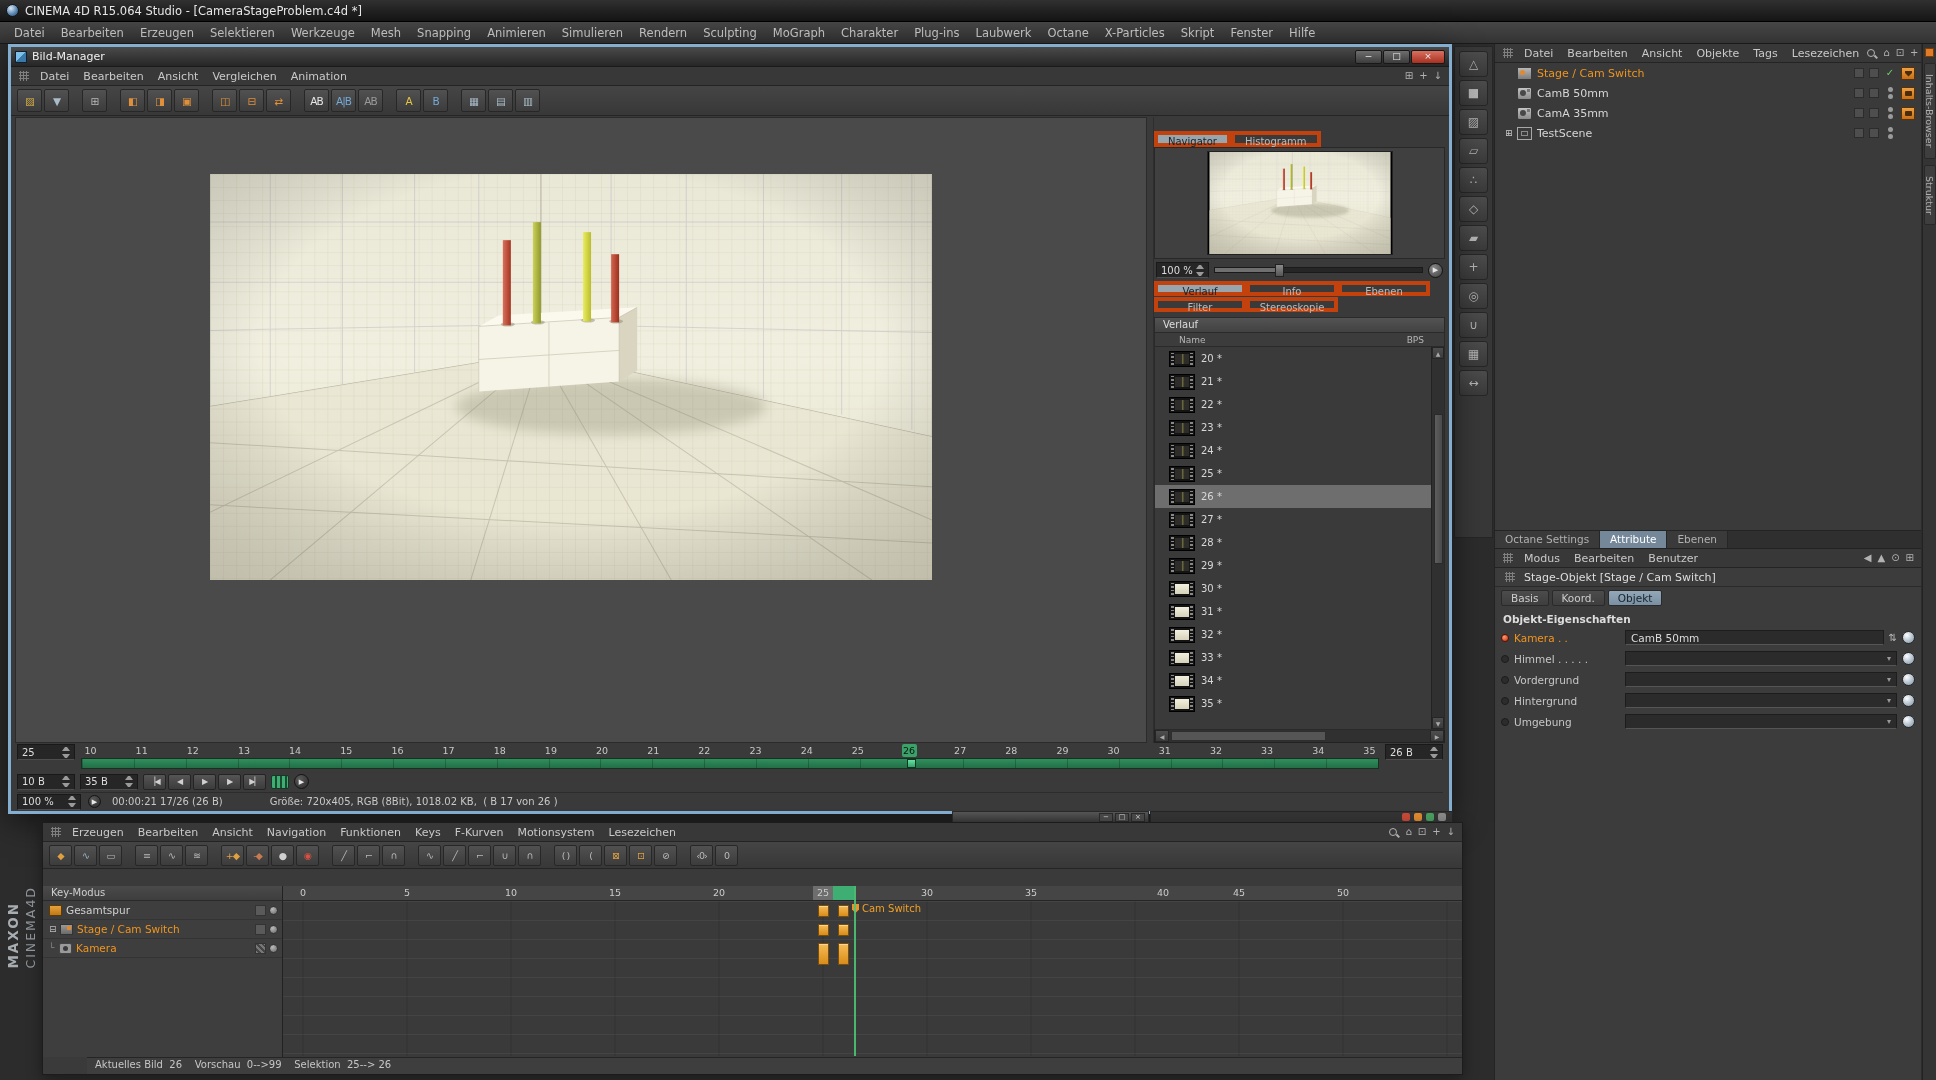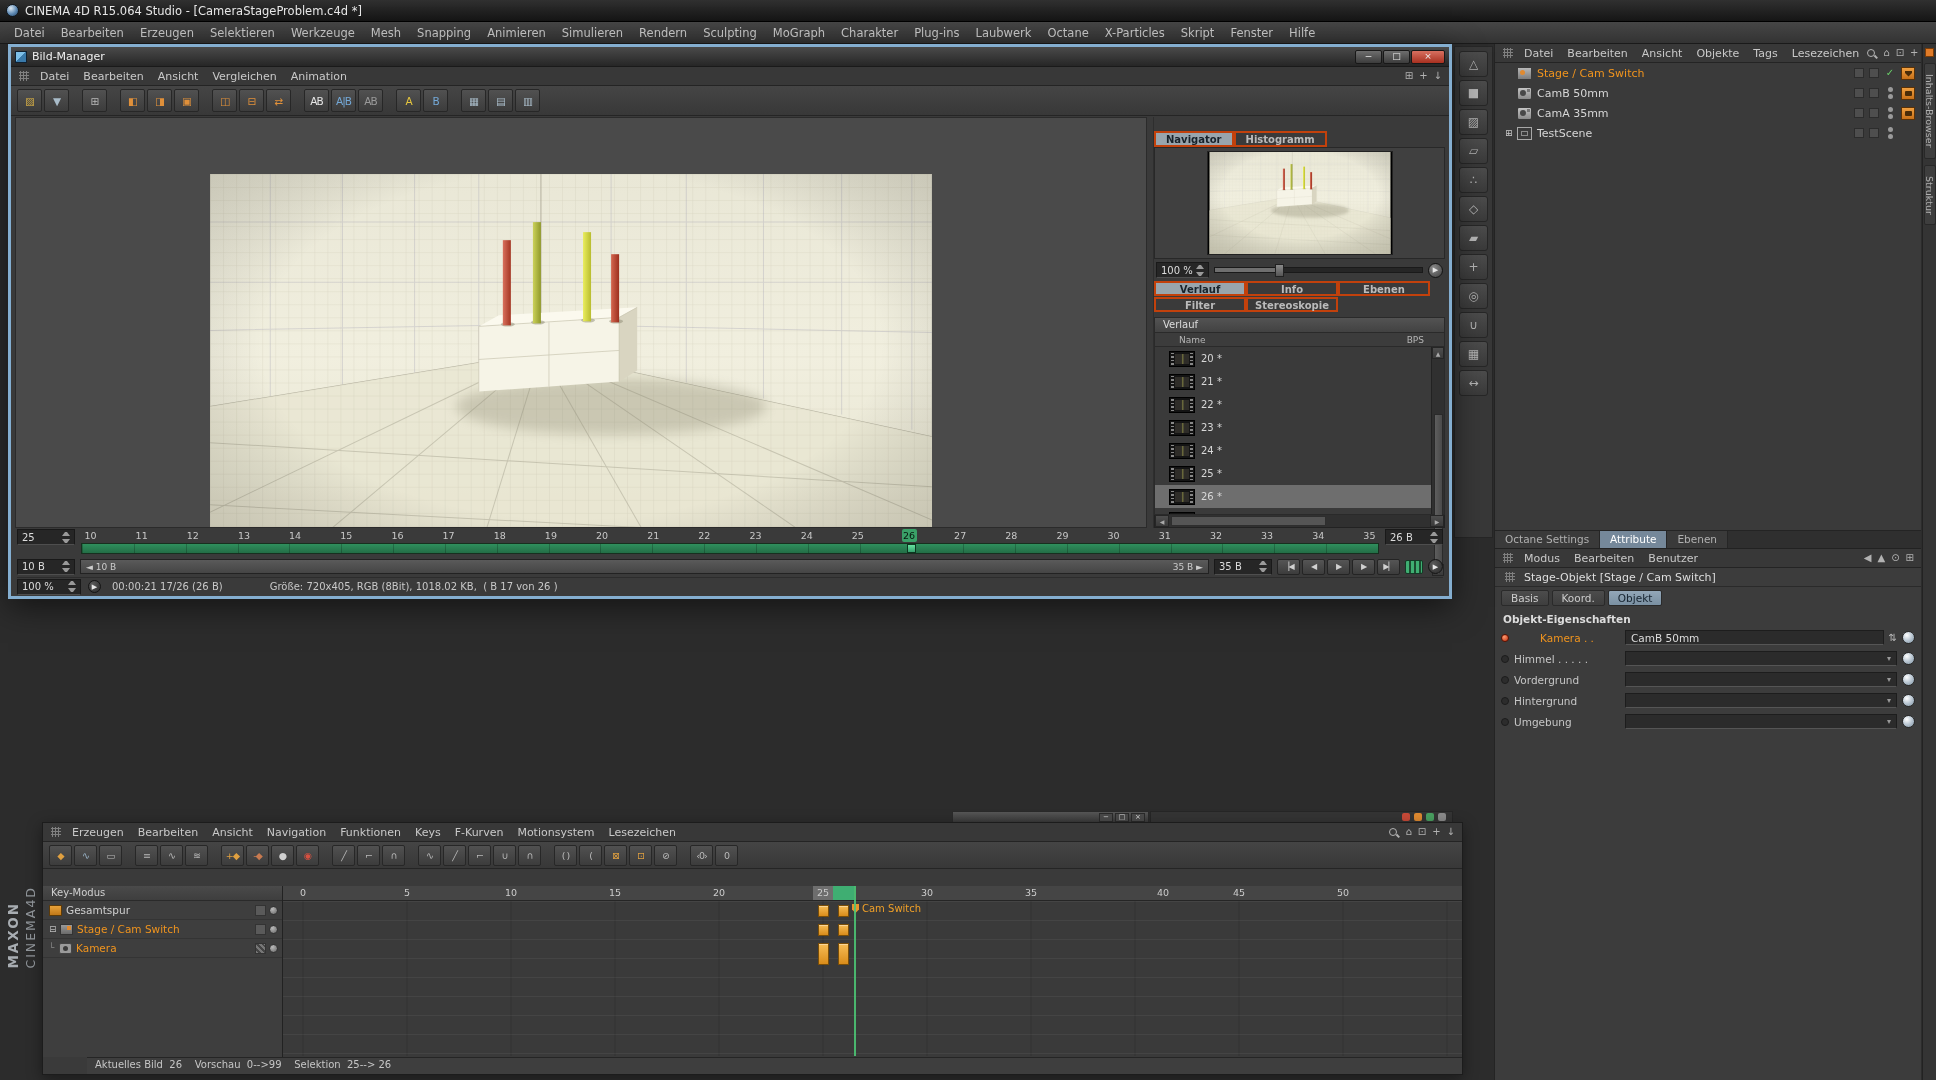--- a/index.html
+++ b/index.html
@@ -79,44 +79,44 @@
   .amtab.act{background:#75889a;color:#fff;}
   .amtitle{height:19px;display:flex;align-items:center;gap:5px;padding:0 6px;font-size:11px;color:#dedede;background:#3c3c3c;border-bottom:1px solid #2a2a2a;}
   .sects{display:flex;gap:3px;padding:3px 6px;background:#3c3c3c;}
   .sect{padding:1px 9px;font-size:10.5px;color:#ccc;background:linear-gradient(#4c4c4c,#3e3e3e);border:1px solid #2a2a2a;border-radius:2px;}
   .sect.act{background:linear-gradient(#93a7b8,#7a90a2);color:#15222e;}
   .propshdr{padding:4px 8px 2px;font-size:10.5px;color:#ddd;font-weight:bold;}
   .frow{height:21px;display:flex;align-items:center;padding:0 6px;gap:5px;}
   .adot{width:8px;height:8px;border-radius:50%;background:#2c2c2c;border:1px solid #1c1c1c;flex:none;}
   .adot.keyed{background:radial-gradient(circle at 35% 30%,#ff9a70,#c03010);border-color:#5a1000;}
   .flab{width:106px;font-size:10.5px;color:#c6c6c6;white-space:nowrap;overflow:hidden;flex:none;}
-  .flab.org{color:#f0941e;text-align:center;}
+  .flab.org{color:#f0941e;}
   .fval{flex:1;height:15px;background:#2b2b2b;border:1px solid #1d1d1d;border-bottom-color:#555;
     font-size:10.5px;color:#dcdcdc;display:flex;align-items:center;padding:0 5px;}
   .fval .dd{margin-left:auto;font-size:8px;color:#999;}
   .updn{font-size:10px;color:#bbb;flex:none;}
   .ball{width:13px;height:13px;border-radius:50%;background:radial-gradient(circle at 35% 30%,#fff,#b9c6d2 50%,#7c909f);border:1px solid #2a2a2a;flex:none;}
 
   
-  .pm{position:absolute;left:8px;top:44px;width:1444px;height:555px;background:#3a3a3a;
+  .pm{position:absolute;left:8px;top:44px;width:1444px;height:770px;background:#3a3a3a;
     border:3px solid #84aed0;box-shadow:0 8px 30px rgba(0,0,0,.55);}
   .pmtitle{height:20px;background:linear-gradient(#4a4a4a,#262626);display:flex;align-items:center;gap:5px;padding:0 4px;border-bottom:1px solid #1a1a1a;}
   .pmico{width:12px;height:12px;background:linear-gradient(135deg,#7ec0e8 50%,#3a7aaa 50%);border:1px solid #102030;flex:none;}
   .pmtext{font-size:11px;color:#f0f0f0;}
   .winbtns{margin-left:auto;display:flex;gap:1px;}
   .winbtn{width:27px;height:14px;display:flex;align-items:center;justify-content:center;font-size:9px;color:#ececec;
     background:linear-gradient(#6e6e6e,#3c3c3c);border:1px solid #181818;border-radius:2px;line-height:1;}
   .winbtn.close{width:34px;background:linear-gradient(#d87060,#a83020);}
   .pmtoolbar{height:30px;background:linear-gradient(#454545,#383838);border-bottom:1px solid #252525;display:flex;align-items:center;padding:0 6px;}
   .pmbody{position:absolute;left:4px;right:4px;top:70px;bottom:68px;display:flex;gap:6px;}
   .preview{flex:1;background:#4a4a4a;border:1px solid #2b2b2b;position:relative;overflow:hidden;}
   .render{position:absolute;left:194px;top:56px;width:722px;height:406px;}
   .side{width:292px;display:flex;flex-direction:column;padding-top:14px;border-left:1px solid #2e2e2e;min-height:0;}
   .ptabs{display:flex;height:16px;flex:none;}
-  .ptab{padding:1px 10px;font-size:10px;color:#bbb;background:#3a3a3a;border:2px solid #c2410c;white-space:nowrap;font-weight:bold;}
+  .ptab{padding:1px 10px;font-size:10px;color:#bbb;background:#3a3a3a;border:4px solid #c2410c;white-space:nowrap;}
   .ptab.act{background:#98a5ad;color:#17222a;}
   .ptabs.wide .ptab{width:92px;text-align:center;padding:1px 0;height:15px;}
   .thumbarea{height:112px;background:#404040;border:1px solid #282828;display:flex;align-items:center;justify-content:center;flex:none;}
   .thumb{width:186px;height:104px;border:1px solid #222;background:#000;}
   .zoomrow{height:22px;display:flex;align-items:center;gap:5px;padding:2px;flex:none;}
   .vbox{height:16px;display:inline-flex;align-items:center;background:#262626;border:1px solid #191919;border-bottom-color:#4e4e4e;
     color:#ddd;font-size:10px;padding:0 4px;gap:3px;white-space:nowrap;}
   .vbox .sp{width:8px;height:11px;display:inline-flex;flex-direction:column;justify-content:space-between;margin-left:auto;}
   .vbox .sp::before{content:"";border-left:3.5px solid transparent;border-right:3.5px solid transparent;border-bottom:4px solid #9a9a9a;}
   .vbox .sp::after{content:"";border-left:3.5px solid transparent;border-right:3.5px solid transparent;border-top:4px solid #9a9a9a;}
@@ -791,25 +791,20 @@
       <span class="vbox w58">
           <span>26 B</span>
           <span class="sp"></span>
         </span>
     </div>
     <div class="pmtransport">
       <span class="vbox w58">
           <span>10 B</span>
           <span class="sp"></span>
         </span>
-      <span class="rangebar">
-        <span>◄ 10 B</span>
-        <span class="rspacer"></span>
-        <span>35 B ►</span>
-      </span>
       <span class="vbox w58">
           <span>35 B</span>
           <span class="sp"></span>
         </span>
       <span id="pm-tbtns" class="tbtns">
           <span class="tbtn">▕◀</span>
           <span class="tbtn">◀</span>
           <span class="tbtn">▶</span>
           <span class="tbtn">▶</span>
           <span class="tbtn">▶▏</span>

